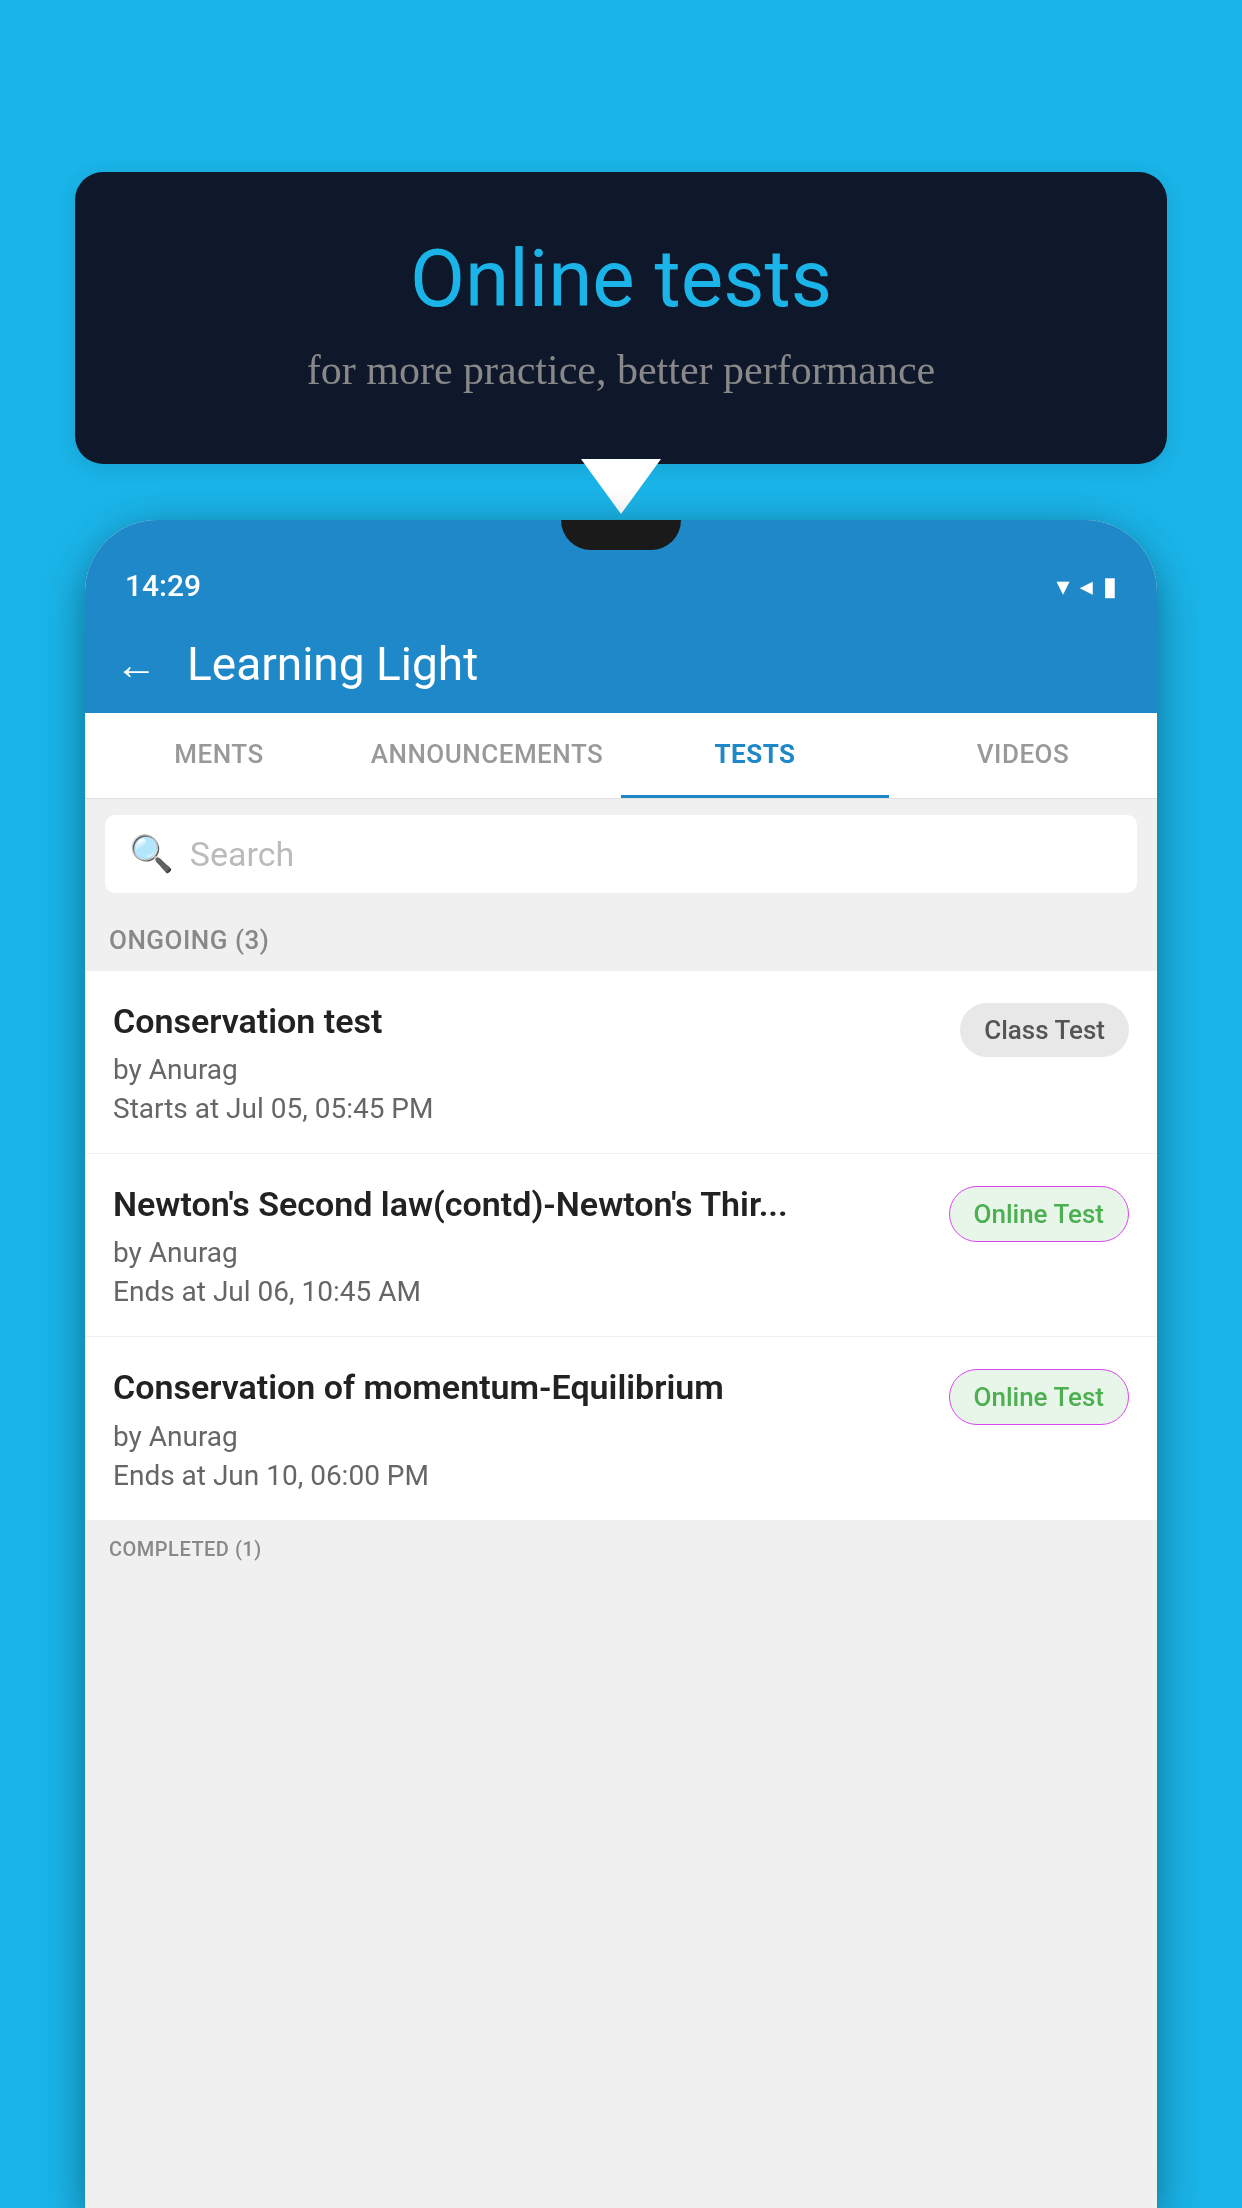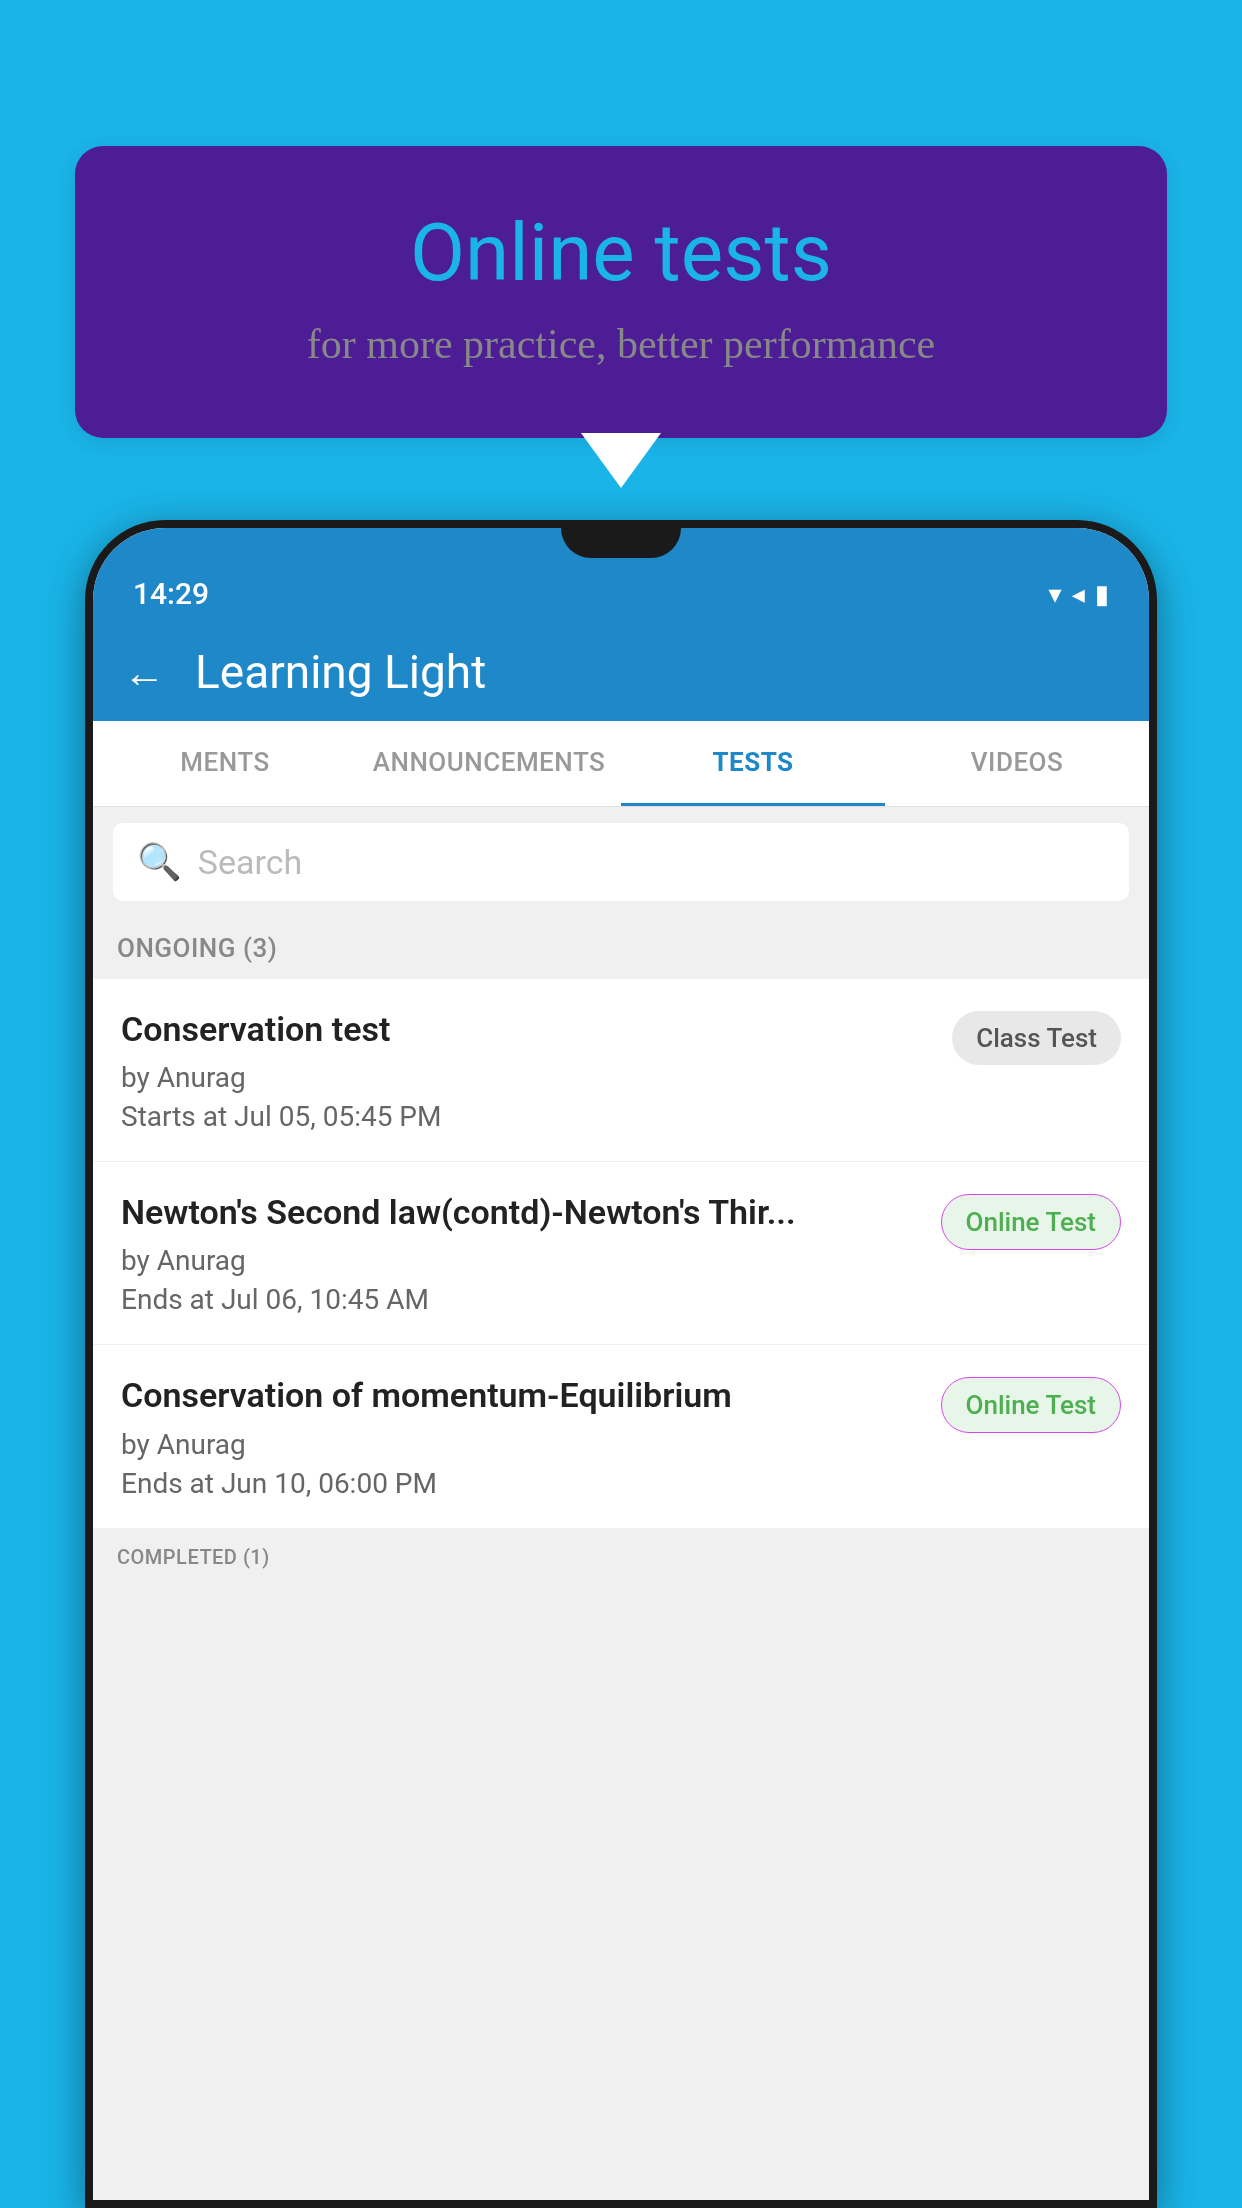--- a/index.html
+++ b/index.html
@@ -9,24 +9,24 @@
       height: 2208px;
       background-color: #1ab4e8;
       font-family: 'Roboto', Arial, sans-serif;
       overflow: hidden;
       position: relative;
     }
 
     
     .speech-bubble {
       position: absolute;
-      top: 146px;
+      top: 172px;
       left: 75px;
       right: 75px;
-      background: #4c1d95;
+      background: #0f172a;
       border-radius: 28px;
       padding: 60px 80px 70px;
       text-align: center;
       box-shadow: 0 4px 20px rgba(0,0,0,0.1);
     }
     .speech-bubble::after {
       content: '';
       position: absolute;
       bottom: -50px;
       left: 50%;
@@ -52,21 +52,20 @@
 
     
     .phone-frame {
       position: absolute;
       top: 520px;
       left: 85px;
       right: 85px;
       bottom: 0;
       background: #1a1a1a;
       border-radius: 80px 80px 0 0;
-      padding: 8px;
       box-shadow: 0 10px 40px rgba(0,0,0,0.4);
     }
 
     .phone-inner {
       background: #f5f5f5;
       border-radius: 72px 72px 0 0;
       overflow: hidden;
       height: 100%;
       display: flex;
       flex-direction: column;

